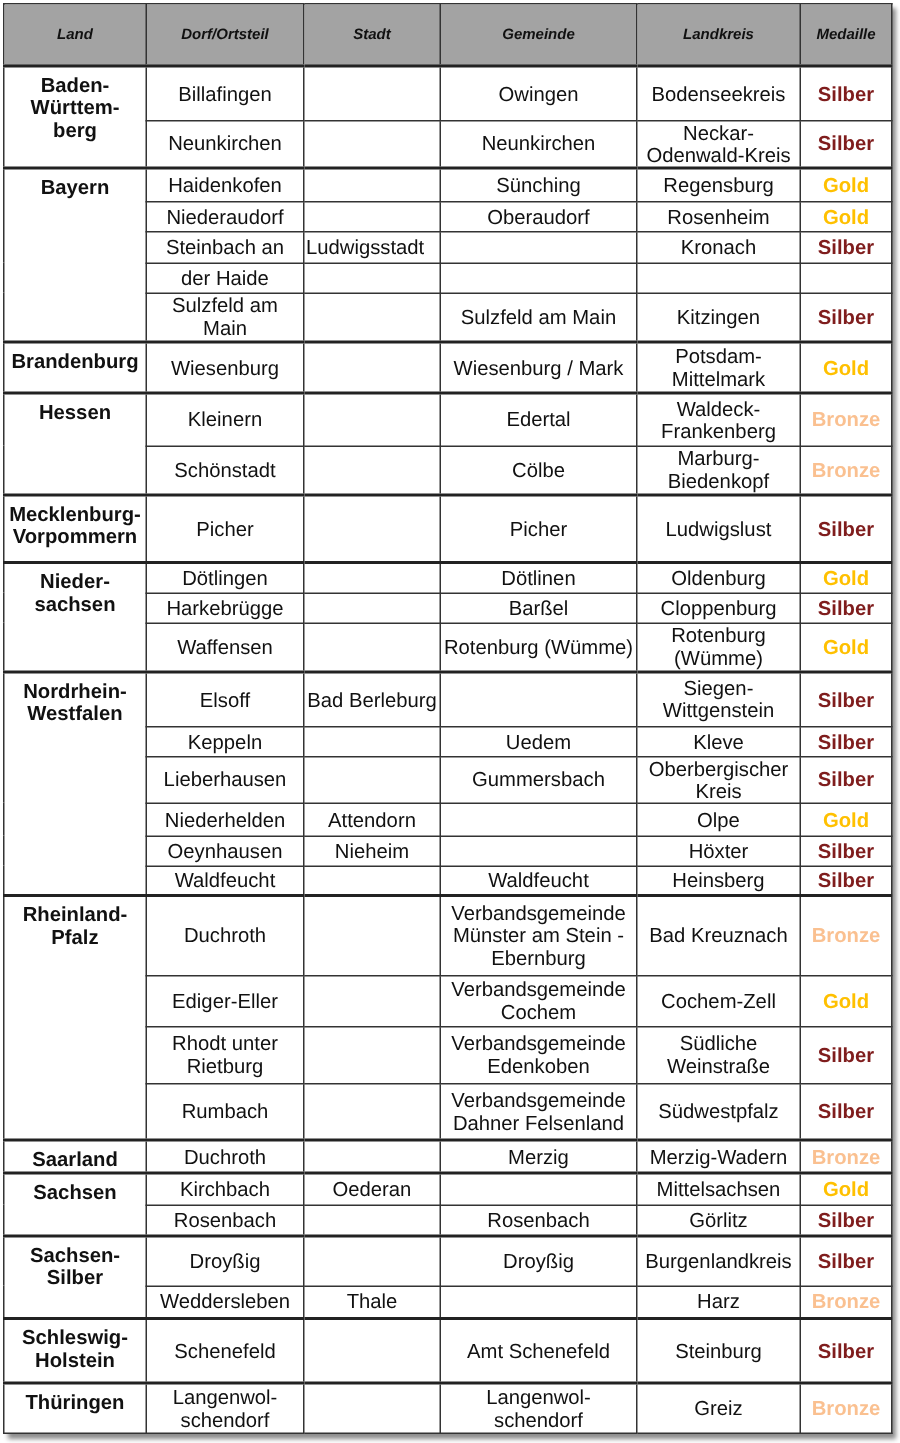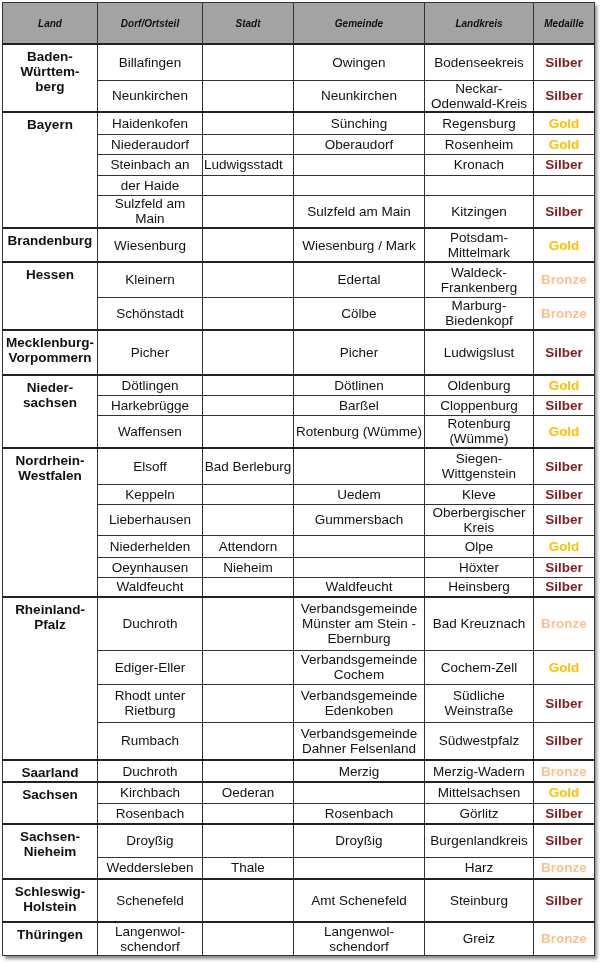--- a/index.html
+++ b/index.html
@@ -239,21 +239,21 @@
         </tr>
         <tr style="height: 21px;">
           <td>Rosenbach</td>
           <td></td>
           <td>Rosenbach</td>
           <td>Görlitz</td>
           <td class="med Silber">Silber</td>
         </tr>
         <tr class="grp-start" style="height: 33px;">
           <td class="land" rowspan="2" style="white-space: pre-line;">Sachsen-
-Nieheim</td>
+Silber</td>
           <td>Droyßig</td>
           <td></td>
           <td>Droyßig</td>
           <td>Burgenlandkreis</td>
           <td class="med Silber">Silber</td>
         </tr>
         <tr style="height: 22px;">
           <td>Weddersleben</td>
           <td>Thale</td>
           <td></td>

